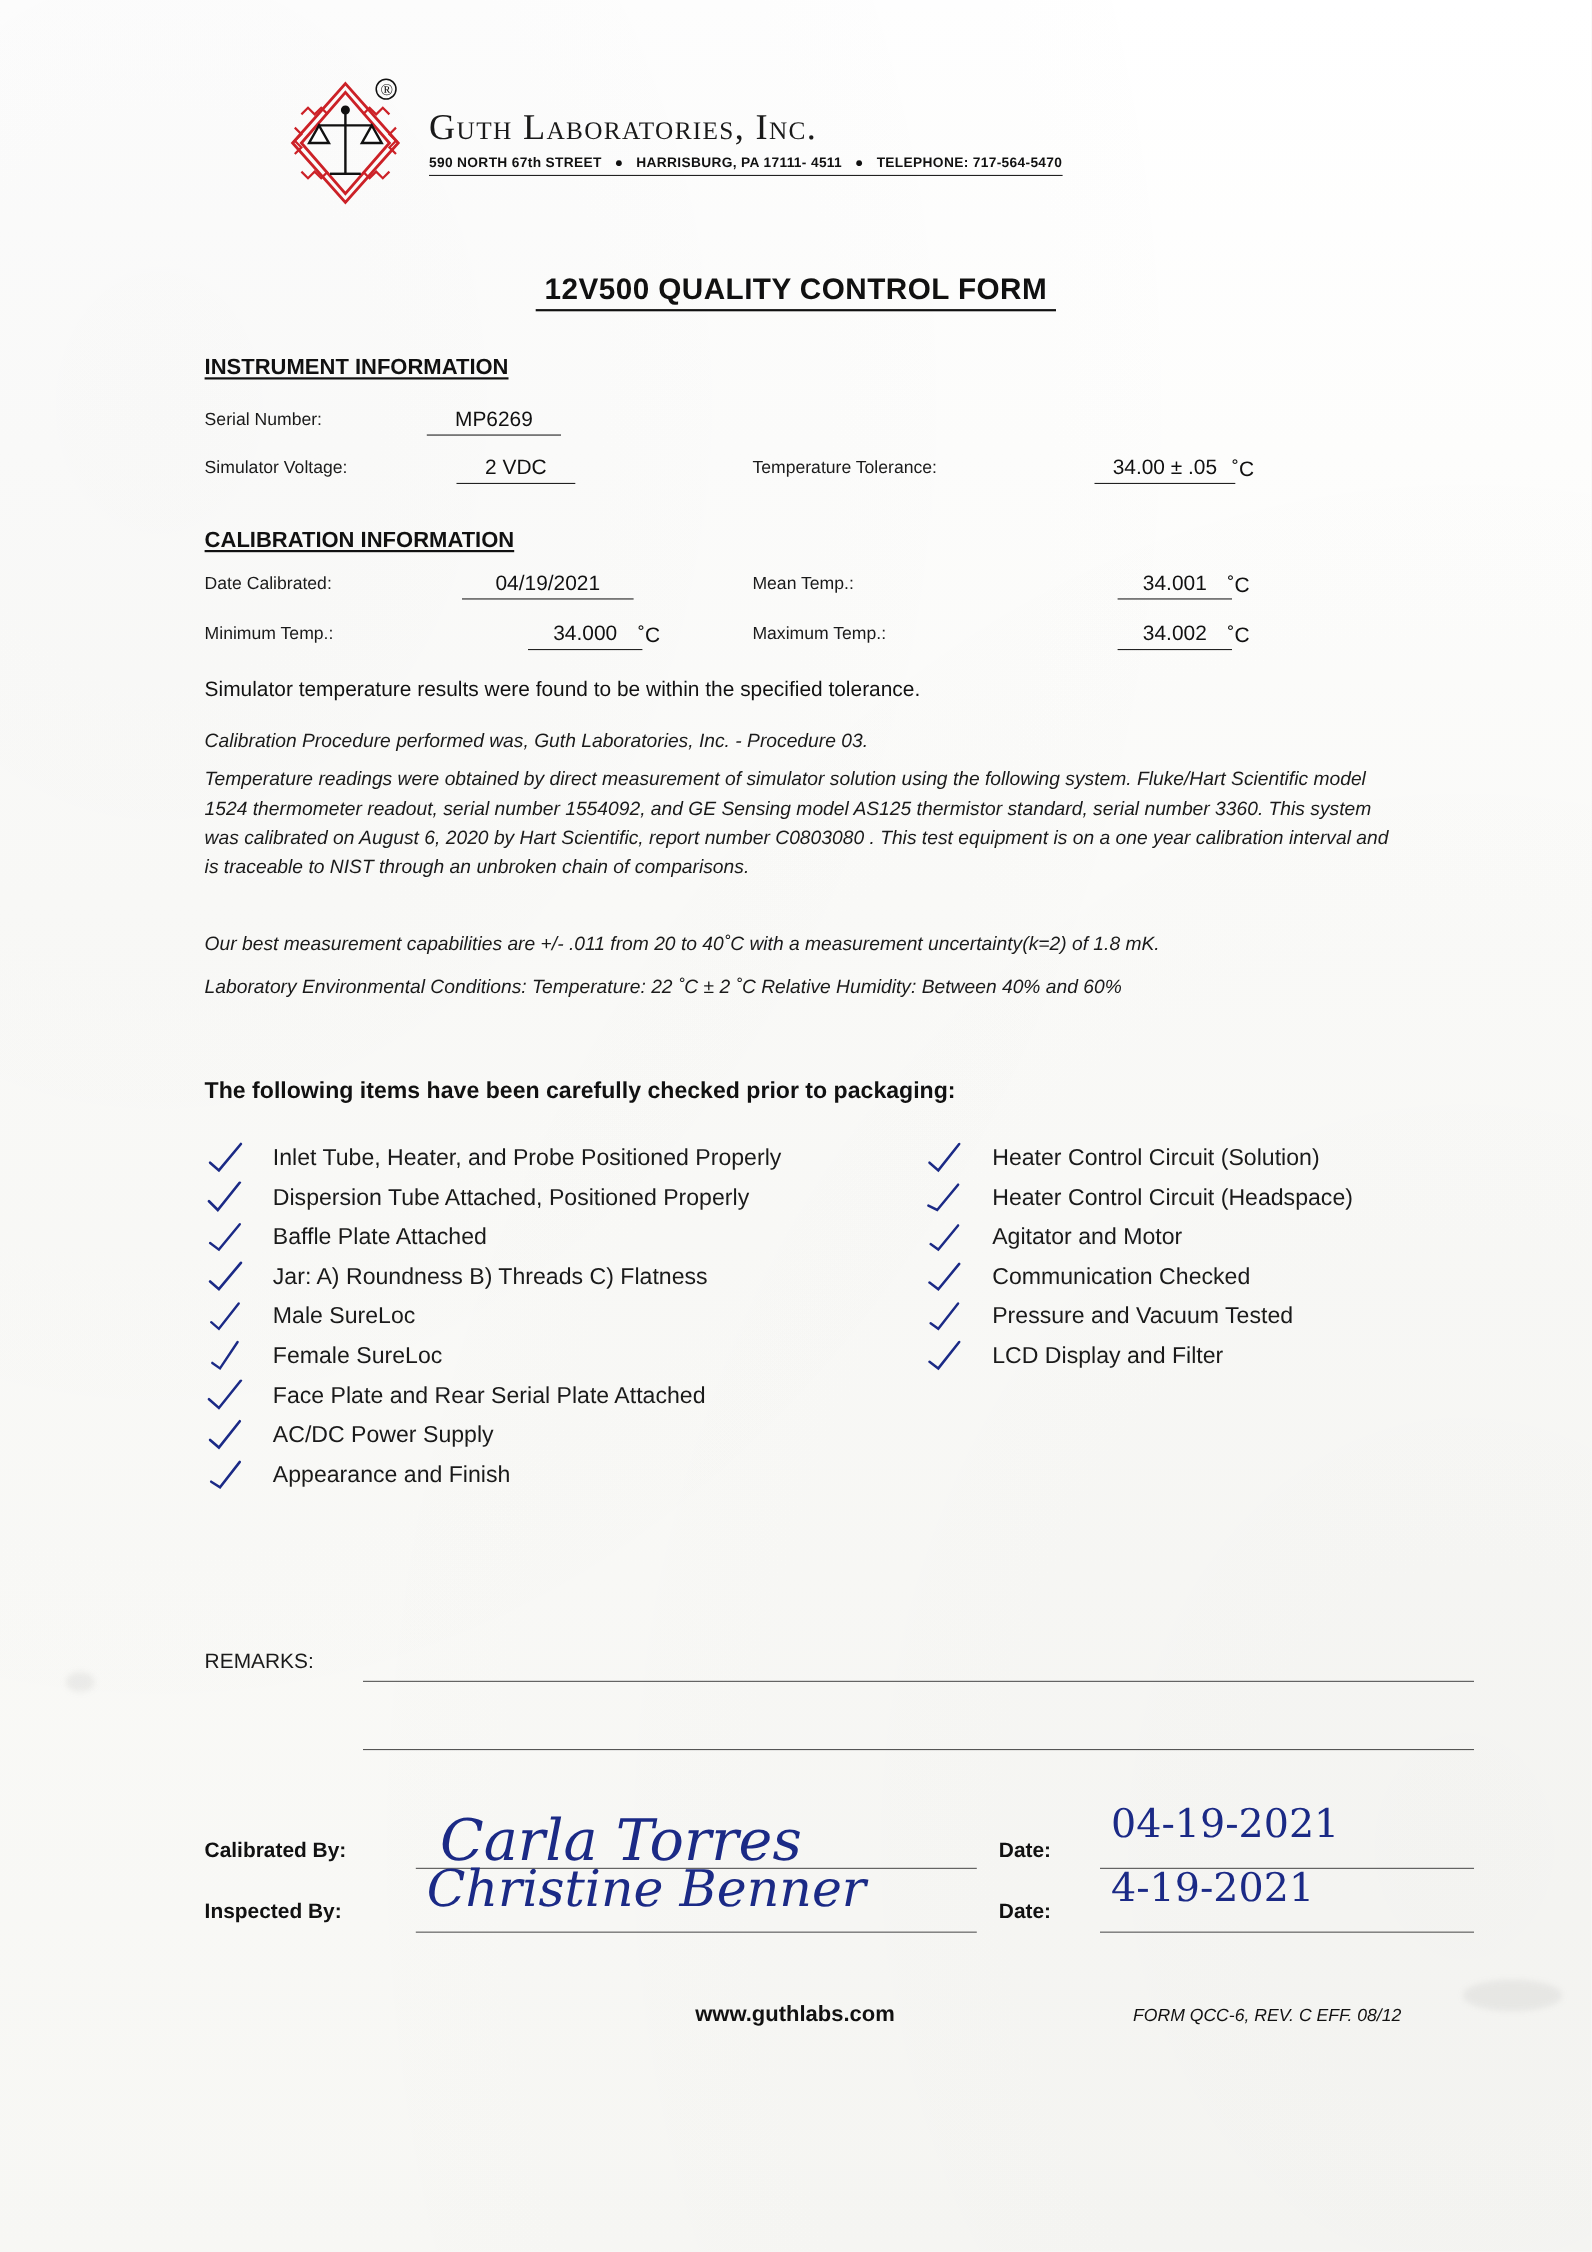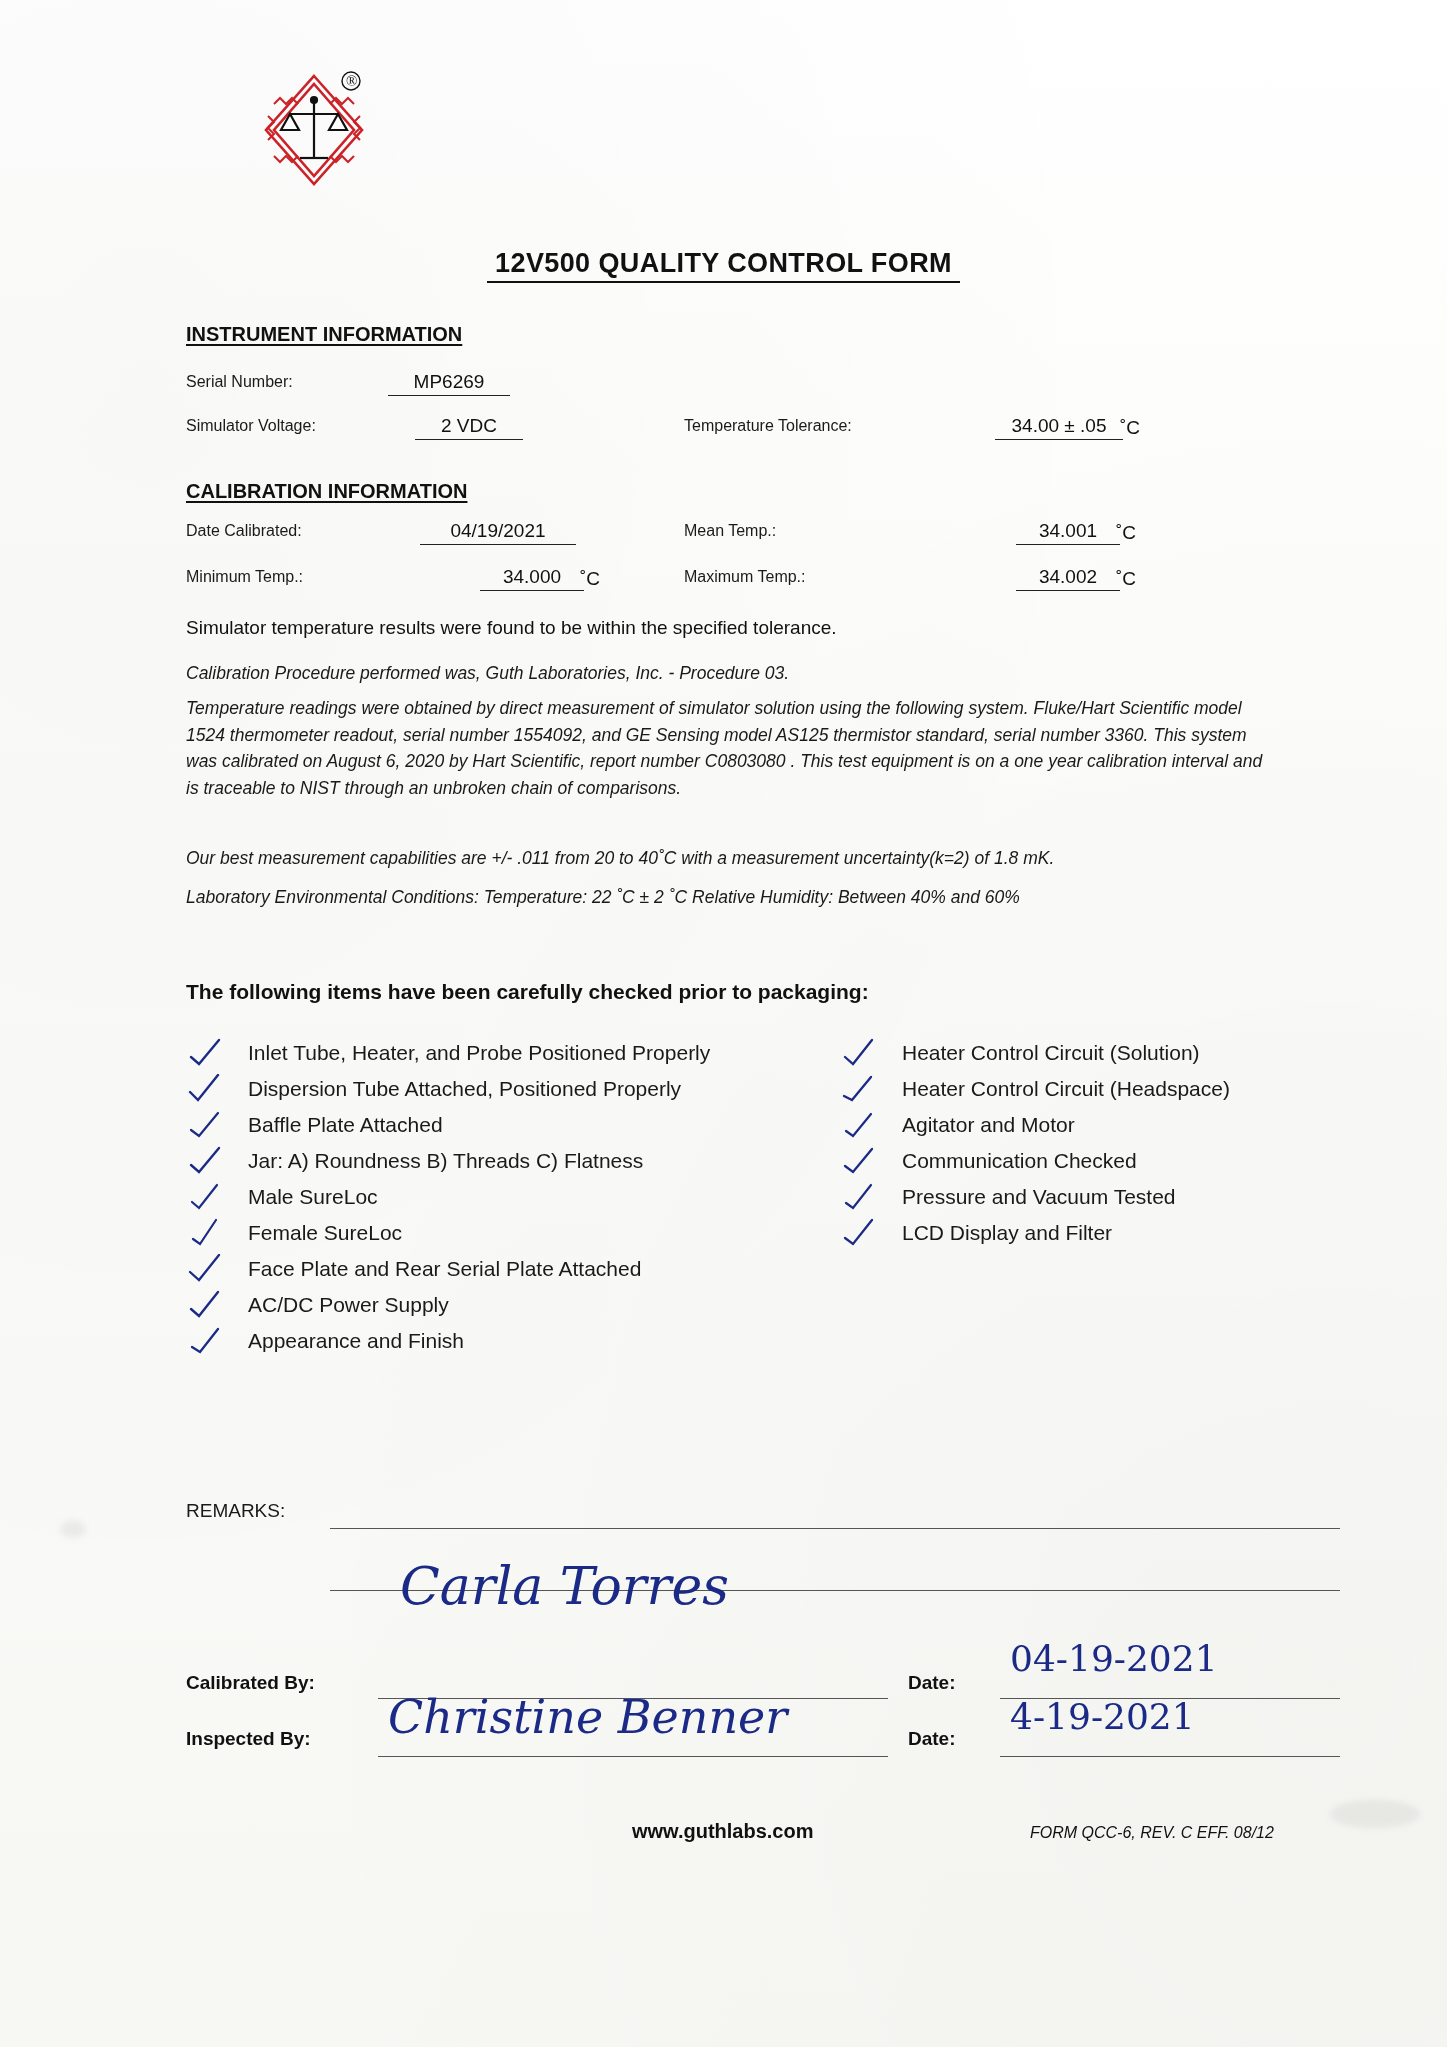--- a/index.html
+++ b/index.html
@@ -239,20 +239,30 @@
             <path d="M88 44 l-9 16 h18 z" fill="#fff"></path>
             <line x1="50" y1="88" x2="78" y2="88"></line>
             <circle cx="64" cy="30" r="3" fill="#111"></circle>
           </g>
           <g font-family="Liberation Serif, serif" font-size="15" fill="#111">
             <text x="96" y="16">®</text>
           </g>
           <circle cx="101" cy="11" r="9" fill="none" stroke="#111" stroke-width="1.4"></circle>
         </svg>
       </div>
+      <div class="company-block">
+        <div class="company-name">Guth Laboratories, Inc.</div>
+        <div class="company-address">
+          <span>590 NORTH 67th STREET</span>
+          <span class="dot">●</span>
+          <span>HARRISBURG, PA 17111- 4511</span>
+          <span class="dot">●</span>
+          <span>TELEPHONE: 717-564-5470</span>
+        </div>
+      </div>
     </div>
 
     <div class="form-title">
       <span>12V500 QUALITY CONTROL FORM</span>
     </div>
 
     <div class="section-title" style="left:186px; top:323px;">INSTRUMENT INFORMATION</div>
 
     <div class="fld-label" style="left:186px; top:373px;">Serial Number:</div>
     <div class="fld-value" style="left:388px; top:371px; width:110px;">MP6269</div>
@@ -418,21 +428,21 @@
         <span class="lbl">LCD Display and Filter</span>
       </div>
     </div>
 
     <div class="remarks-label" style="left:186px; top:1500px;">REMARKS:</div>
     <div class="rule" style="left:330px; top:1528px; width:1010px;"></div>
     <div class="rule" style="left:330px; top:1590px; width:1010px;"></div>
 
     <div class="sig-label" style="left:186px; top:1672px;">Calibrated By:</div>
     <div class="rule" style="left:378px; top:1698px; width:510px;"></div>
-    <div class="sig-script" style="left:400px; top:1556px; font-size:52px;">Carla Torres</div>
+    <div class="sig-script" style="left:400px; top:1644px; font-size:52px;">Carla Torres</div>
 
     <div class="sig-label" style="left:908px; top:1672px;">Date:</div>
     <div class="rule" style="left:1000px; top:1698px; width:340px;"></div>
     <div class="sig-script" style="left:1010px; top:1638px; font-size:36px; font-style:normal;">04-19-2021</div>
 
     <div class="sig-label" style="left:186px; top:1728px;">Inspected By:</div>
     <div class="rule" style="left:378px; top:1756px; width:510px;"></div>
     <div class="sig-script" style="left:388px; top:1690px; font-size:46px;">Christine Benner</div>
 
     <div class="sig-label" style="left:908px; top:1728px;">Date:</div>

